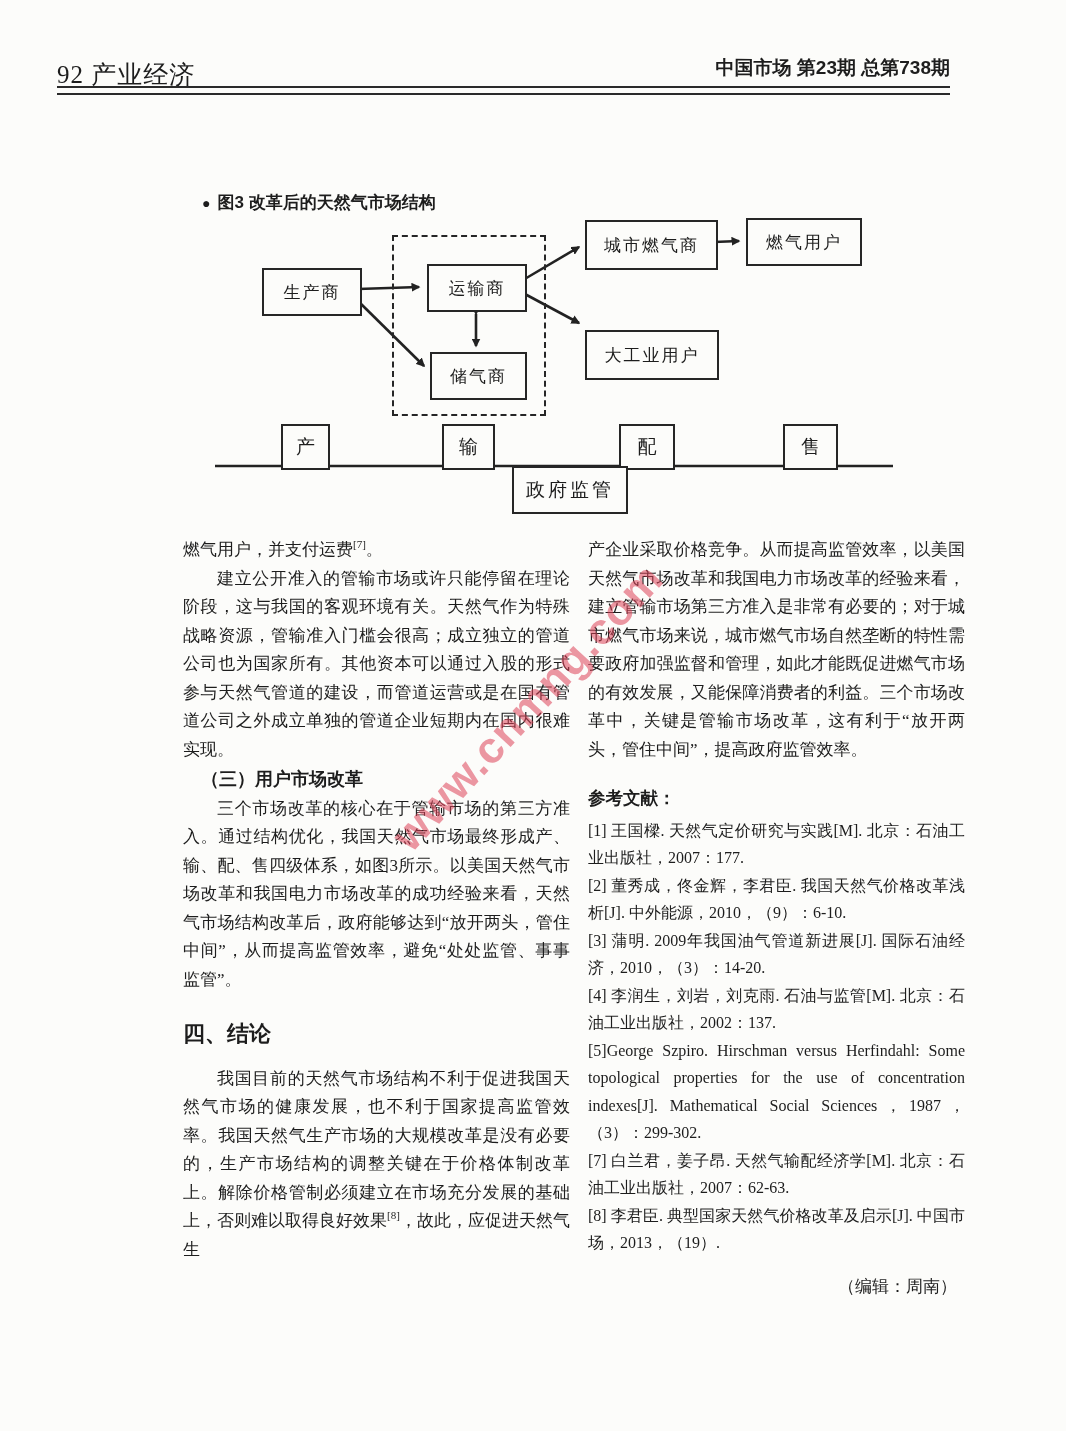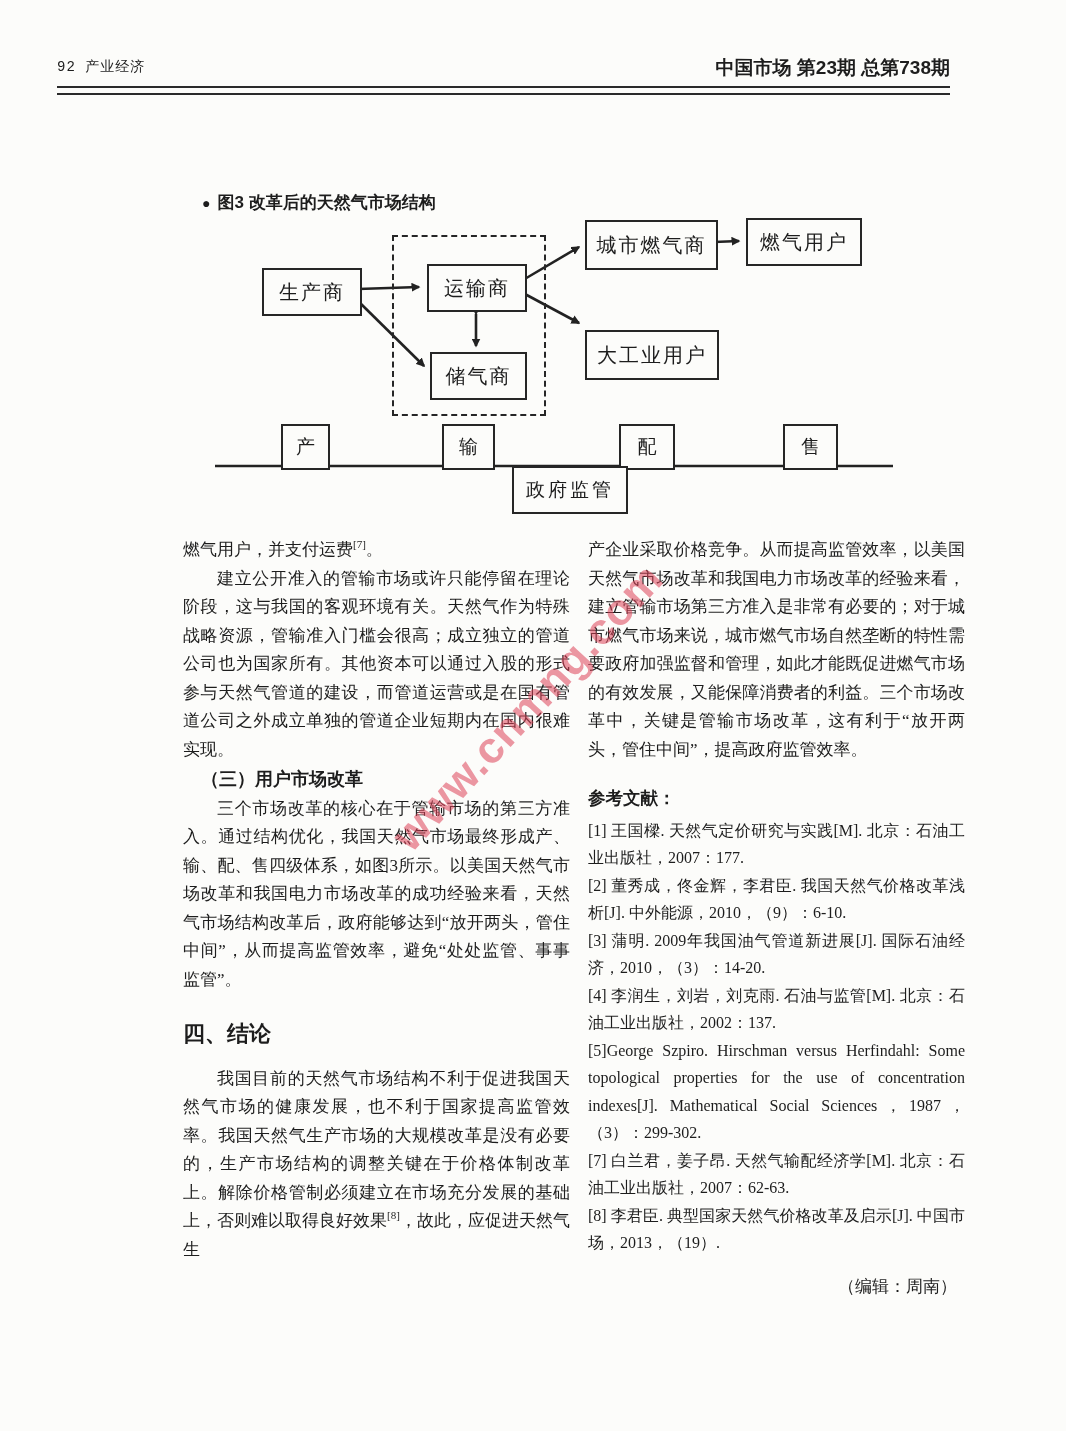--- a/index.html
+++ b/index.html
@@ -2,40 +2,40 @@
 <html><head>
 <meta charset="utf-8">
 <style>
   html,body{margin:0;padding:0;background:#e9e9e9;}
   .page{
     position:relative;width:1066px;height:1431px;margin:0 auto;
     background:#fcfcfa;color:#1d1d1d;overflow:hidden;
     font-family:"Liberation Serif","DejaVu Serif",serif;
   }
   
-  .h-left{position:absolute;left:57px;top:58px;font-size:14px;letter-spacing:1px;font-family:Liberation Mono, monospace;}
+  .h-left{position:absolute;left:57px;top:58px;font-size:25px;letter-spacing:1px;}
   .h-right{position:absolute;left:0;top:55px;width:950px;text-align:right;
     font-size:19px;font-weight:bold;font-family:"Liberation Sans","DejaVu Sans",sans-serif;}
   .rule{position:absolute;left:57px;top:86px;width:893px;height:5px;
     border-top:2px solid #2a2a2a;border-bottom:2px solid #2a2a2a;}
   
   .watermark{
     position:absolute;left:295px;top:682px;width:465px;text-align:center;
     font-family:"Liberation Sans","DejaVu Sans",sans-serif;
     font-size:44px;font-weight:bold;color:rgba(221,66,88,0.55);
     transform:rotate(-47deg);pointer-events:none;z-index:5;letter-spacing:1px;
   }
   
   .figure{position:absolute;left:200px;top:182px;width:700px;height:340px;}
   .fig-title{position:absolute;left:2px;top:9px;font-size:17px;font-weight:bold;
     font-family:"Liberation Sans","DejaVu Sans",sans-serif;}
   .fig-title .bullet{margin-right:7px;font-size:14px;}
   .fig-svg{position:absolute;left:0;top:0;width:700px;height:340px;}
   .node{position:absolute;border:2px solid #262626;display:flex;align-items:center;
-    justify-content:center;font-size:20px;background:#fcfcfa;letter-spacing:2px;}
+    justify-content:center;font-size:17px;background:#fcfcfa;letter-spacing:2px;}
   .dashed-box{position:absolute;left:192px;top:53px;width:150px;height:177px;
     border:2px dashed #262626;background:transparent;}
   .n-producer{left:62px;top:86px;width:96px;height:44px;}
   .n-transporter{left:227px;top:82px;width:96px;height:44px;z-index:2;}
   .n-storage{left:230px;top:170px;width:93px;height:44px;z-index:2;}
   .n-citygas{left:385px;top:38px;width:129px;height:46px;}
   .n-gasuser{left:546px;top:36px;width:112px;height:44px;}
   .n-industrial{left:385px;top:124px;width:130px;height:46px;margin-top:24px;}
   .chainbox{position:absolute;border:2px solid #262626;background:#fcfcfa;
     display:flex;align-items:center;justify-content:center;font-size:19px;z-index:2;}

